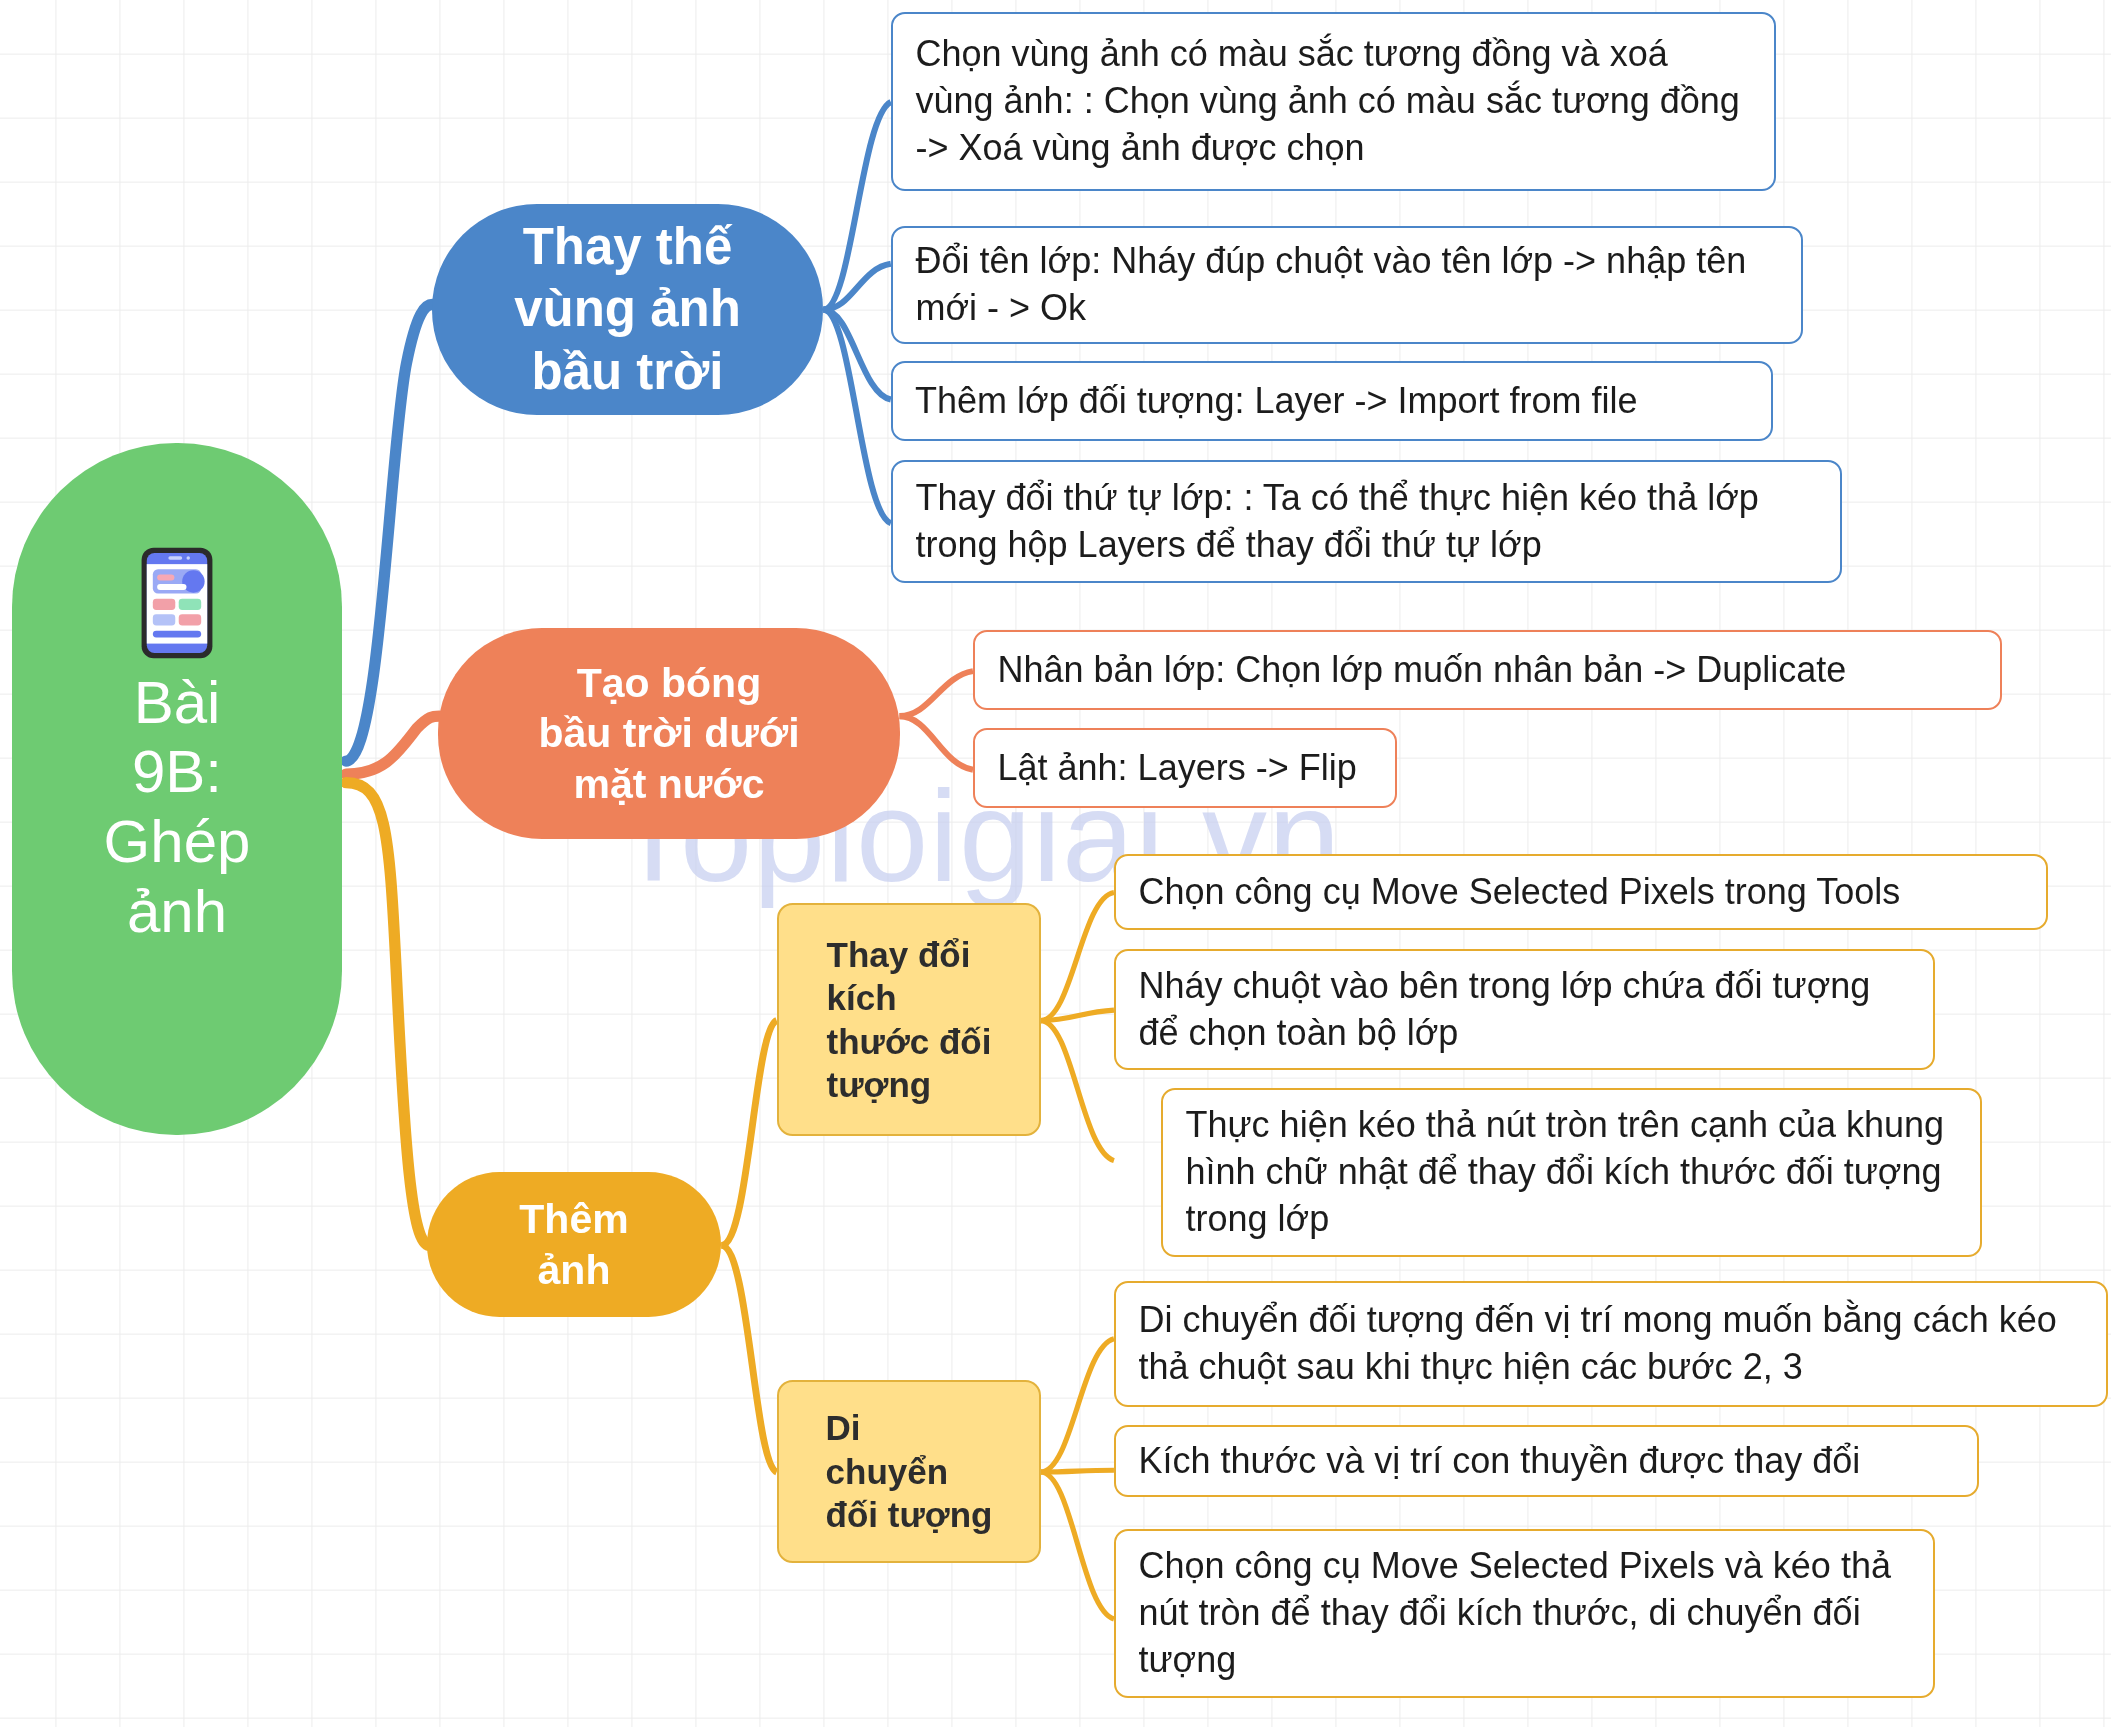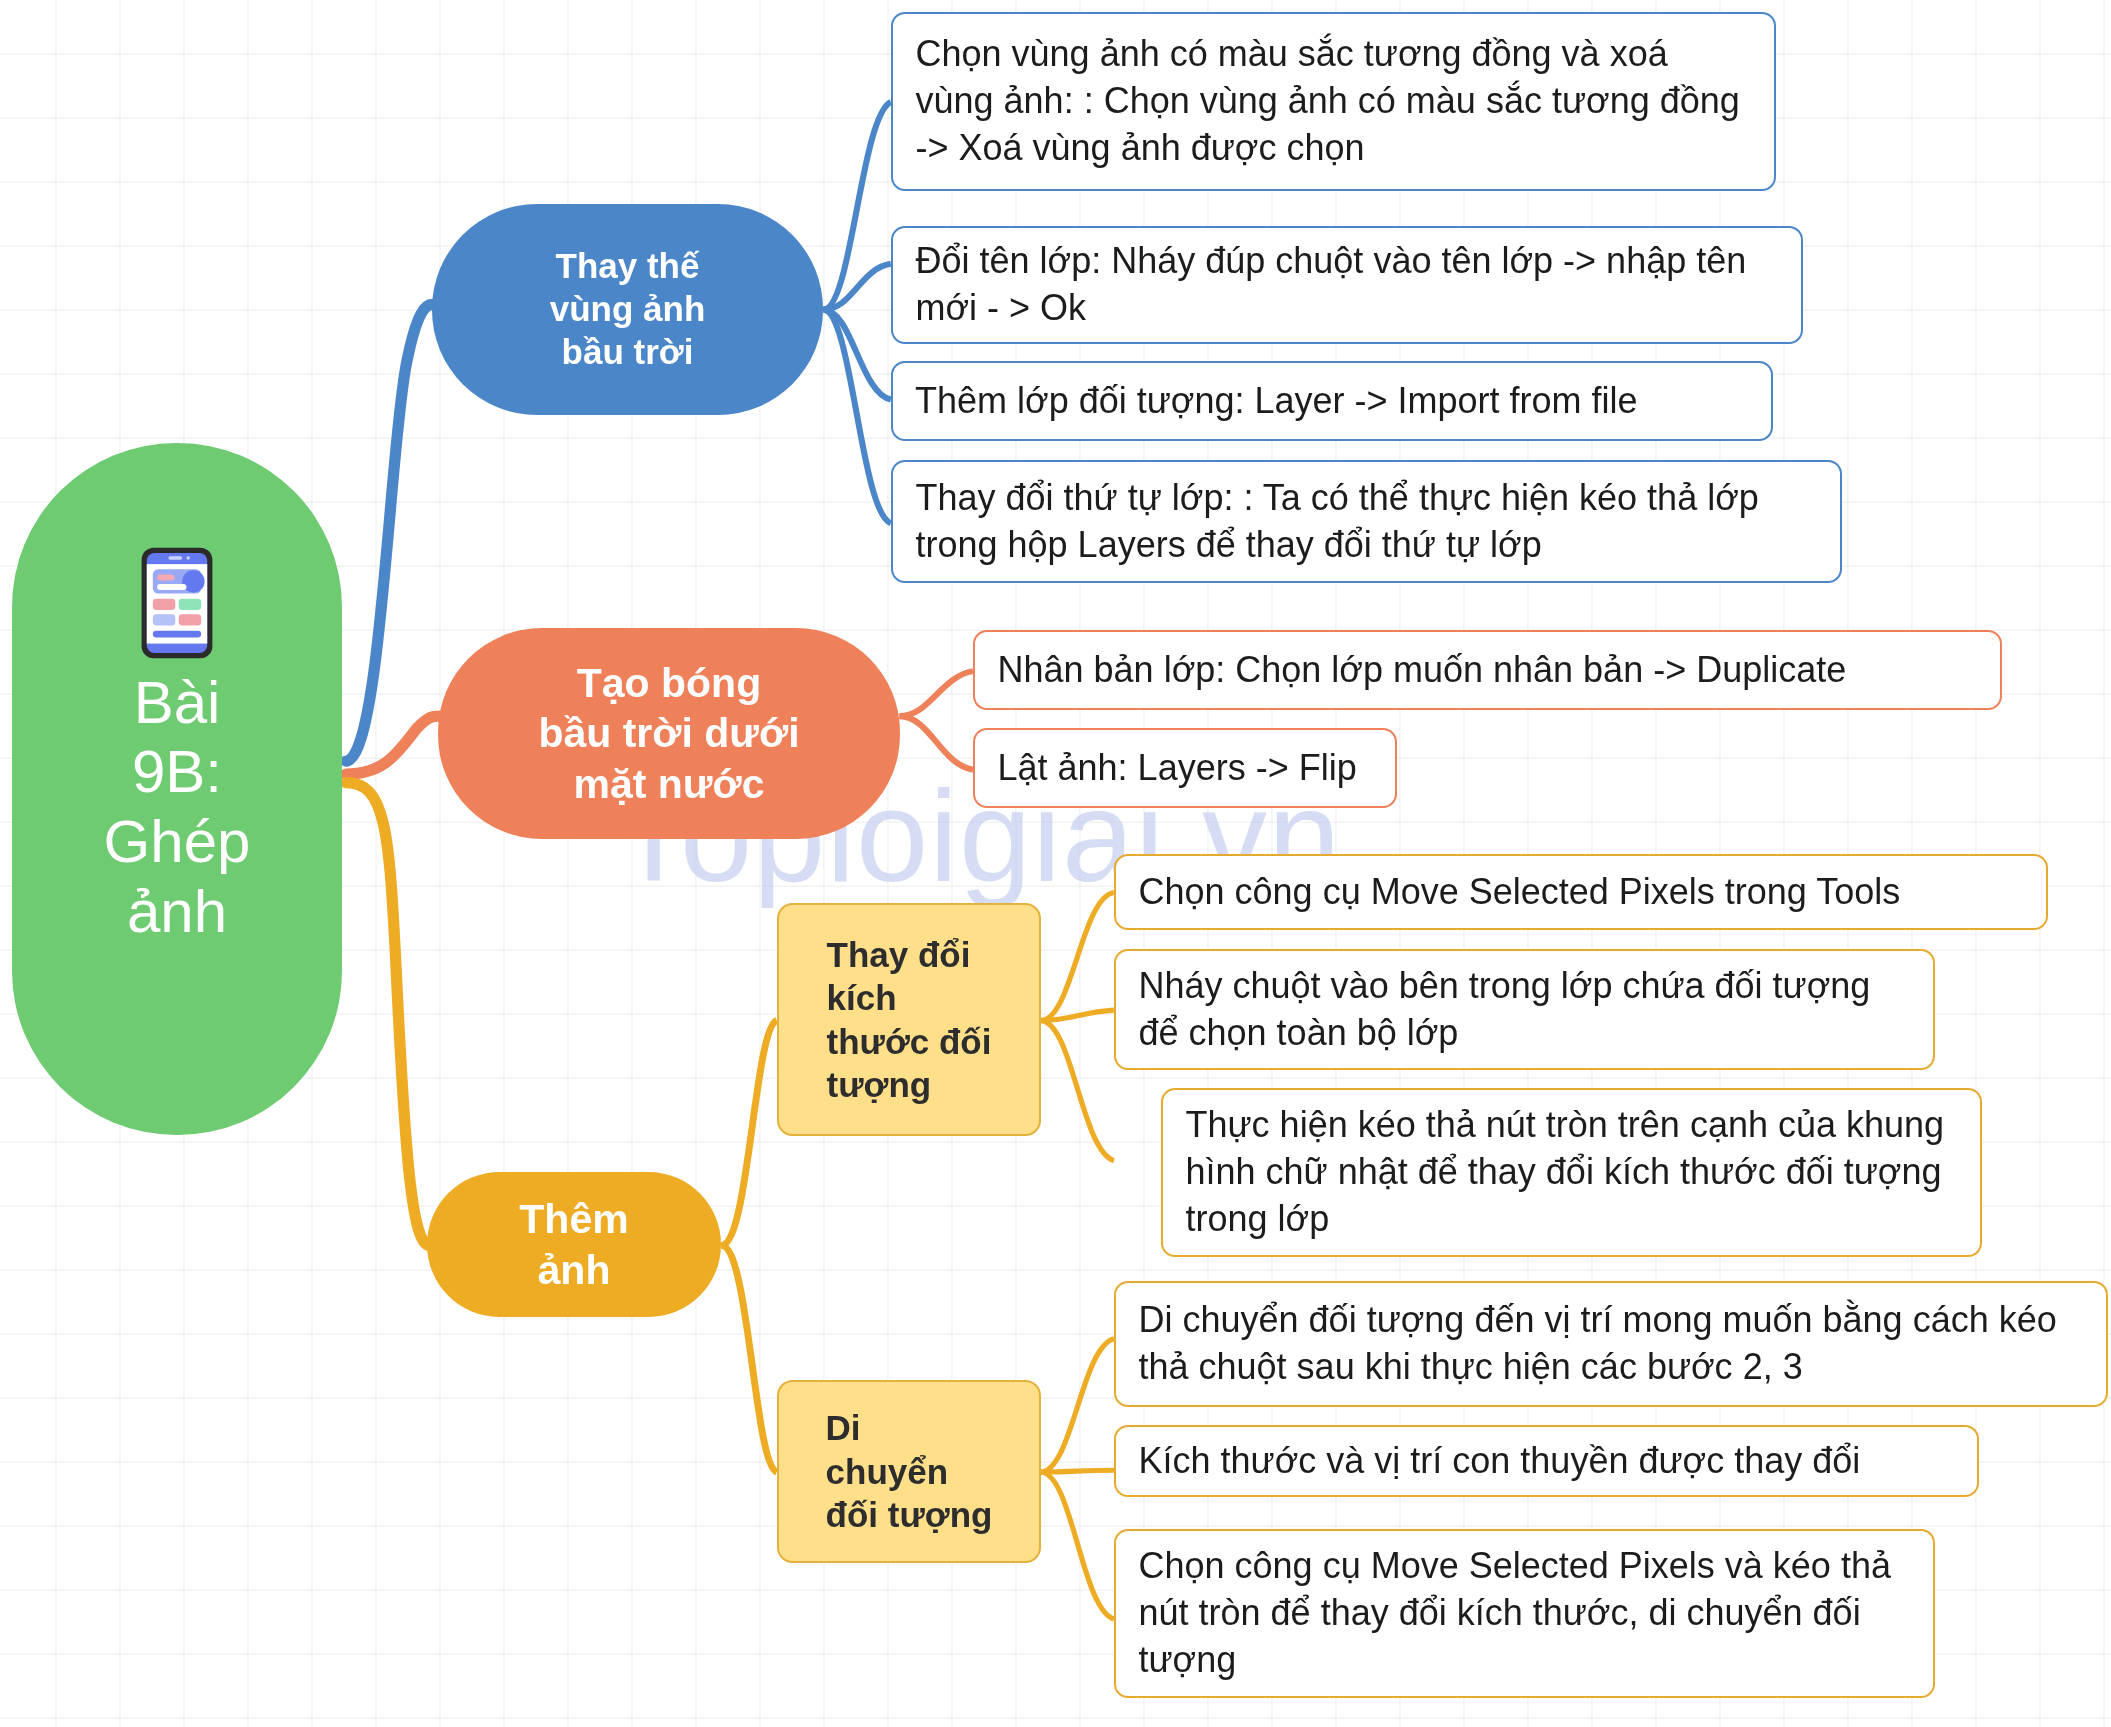--- a/index.html
+++ b/index.html
@@ -96,21 +96,21 @@
     white-space: pre-line;
   }
 
   .branch-blue {
     left: 432px;
     top: 204px;
     width: 391px;
     height: 211px;
     background: #4b86c9;
     border-radius: 105px;
-    font-size: 35px;
+    font-size: 51px;
   }
 
   .branch-orange {
     left: 438px;
     top: 612px;
     width: 462px;
     height: 211px;
     background: #ee8159;
     border-radius: 104px;
     font-size: 41px;

